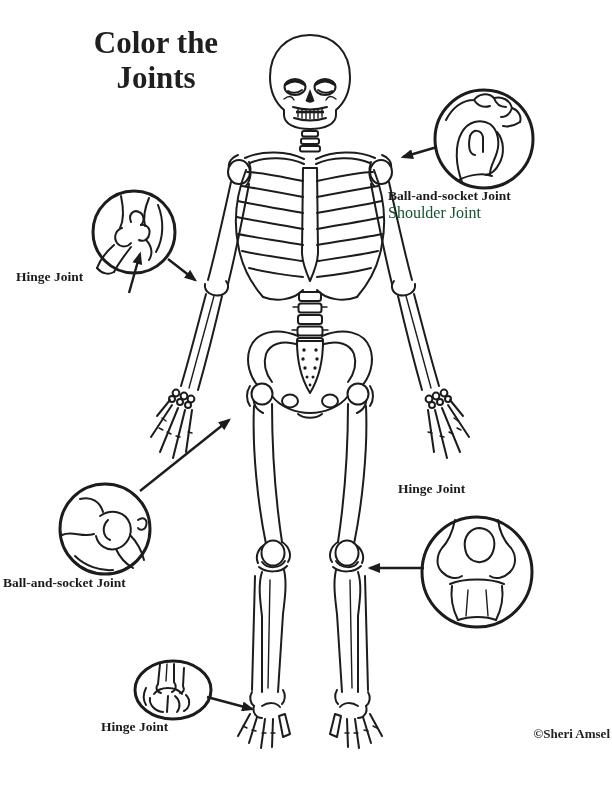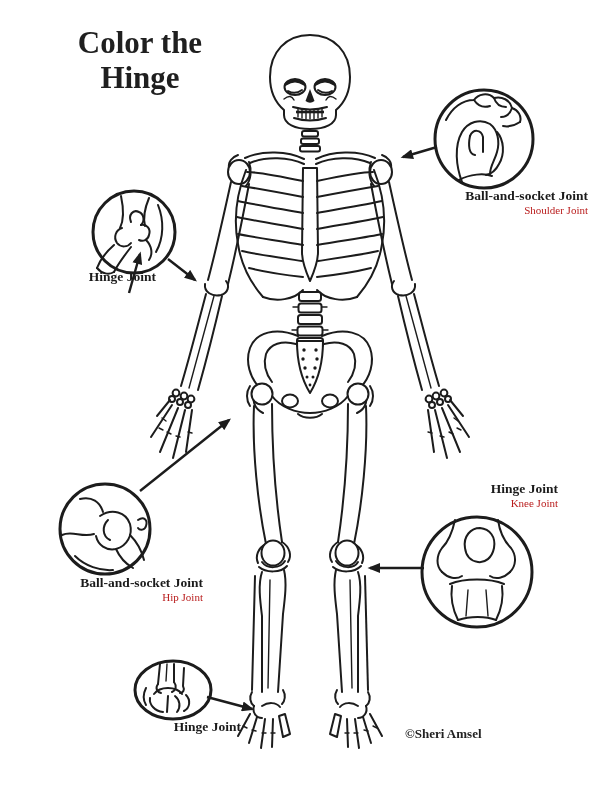--- a/index.html
+++ b/index.html
@@ -5,26 +5,26 @@
   html,body{margin:0;padding:0;background:#fff;}
   #page{position:relative;width:612px;height:792px;background:#fff;overflow:hidden;
         font-family:"Liberation Serif",serif;}
   #art{position:absolute;left:0;top:0;}
   .ln{fill:none;stroke:#1c1c1c;stroke-width:2;stroke-linecap:round;stroke-linejoin:round;}
   .ln2{fill:none;stroke:#1c1c1c;stroke-width:1.4;stroke-linecap:round;}
   .thick{stroke-width:3;}
   .fillw{fill:#fff;}
   .dark{fill:#1c1c1c;stroke:none;}
   .arrow{fill:none;stroke:#1c1c1c;stroke-width:2.4;}
-  .label{position:absolute;text-align:right;line-height:1.18;}
+  .label{position:absolute;text-align:left;line-height:1.18;}
   .lbl-type{font-weight:bold;font-size:13.5px;color:#1b1b1b;}
-  .lbl-joint{font-size:11px;color:#b91c1c;}
-  .title{position:absolute;left:40px;top:26px;width:200px;text-align:center;
+  .lbl-joint{font-size:16px;color:#14532d;}
+  .title{position:absolute;left:56px;top:26px;width:200px;text-align:center;
          font-weight:bold;font-size:31px;line-height:1.12;color:#1f1f1f;}
-  .footer{position:absolute;left:405px;top:726px;width:205px;text-align:left;
+  .footer{position:absolute;left:405px;top:726px;width:205px;text-align:right;
           font-weight:bold;font-size:13px;line-height:1.25;color:#222;font-family:Liberation Serif, serif;}
 </style>
 </head>
 <body>
 
 <div id="page">
 
 <svg id="art" width="612" height="792" viewBox="0 0 612 792">
   <defs>
     <marker id="ah" markerUnits="userSpaceOnUse" markerWidth="13" markerHeight="10" refX="8" refY="4" orient="auto" viewBox="0 0 10 8">
@@ -315,40 +315,38 @@
   <path class="arrow" d="M437,147 L403,157" marker-end="url(#ah)"></path>
   <path class="arrow" d="M129,293 L140,254" marker-end="url(#ah)"></path>
   <path class="arrow" d="M168,259 L195,280" marker-end="url(#ah)"></path>
   <path class="arrow" d="M140,491 L229,420" marker-end="url(#ah)"></path>
   <path class="arrow" d="M424,568 L370,568" marker-end="url(#ah)"></path>
   <path class="arrow" d="M207,697 L252,709" marker-end="url(#ah)"></path>
 </svg>
 
   <div class="title">
     <div>Color the</div>
-    <div>Hinge</div>
+    <div>Joints</div>
   </div>
 
   <div class="label" style="left:388px;top:188px;width:200px">
     <div class="lbl-type">Ball-and-socket Joint</div>
     <div class="lbl-joint">Shoulder Joint</div>
   </div>
 
   <div class="label" style="left:16px;top:269px;width:140px">
     <div class="lbl-type">Hinge Joint</div>
   </div>
 
   <div class="label" style="left:3px;top:575px;width:200px">
     <div class="lbl-type">Ball-and-socket Joint</div>
-    <div class="lbl-joint">Hip Joint</div>
   </div>
 
   <div class="label" style="left:398px;top:481px;width:160px">
     <div class="lbl-type">Hinge Joint</div>
-    <div class="lbl-joint">Knee Joint</div>
   </div>
 
   <div class="label" style="left:101px;top:719px;width:140px">
     <div class="lbl-type">Hinge Joint</div>
   </div>
 
   <div class="footer">
     <div>©Sheri Amsel</div>
   </div>
 

